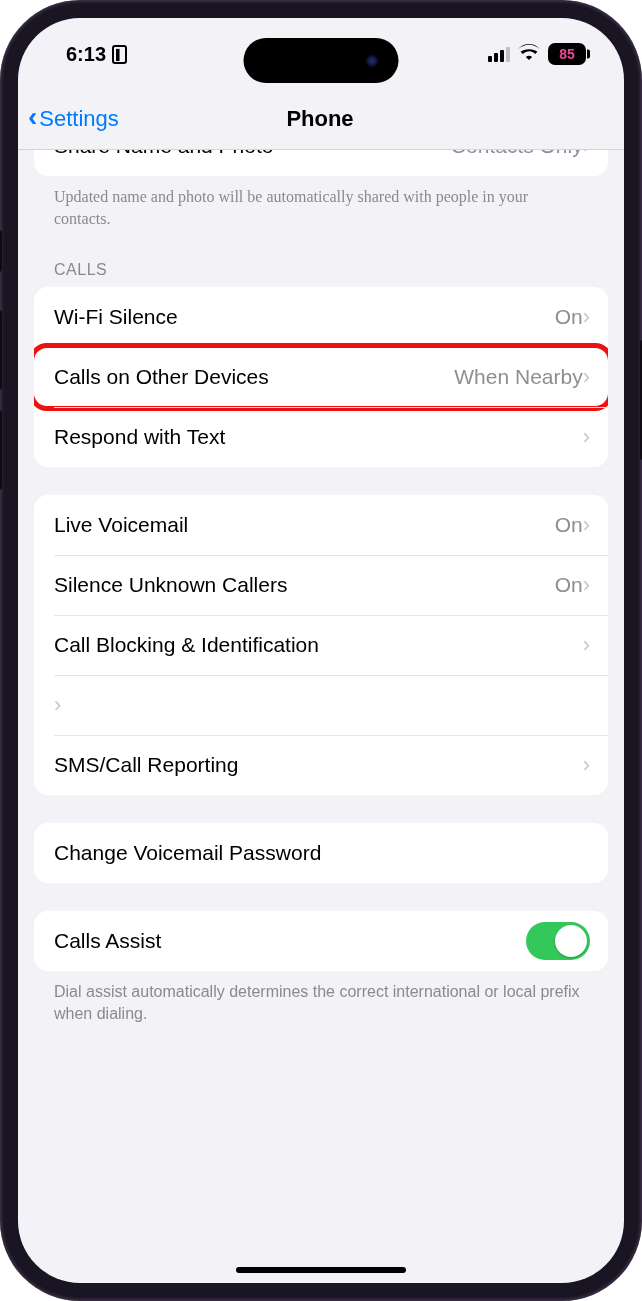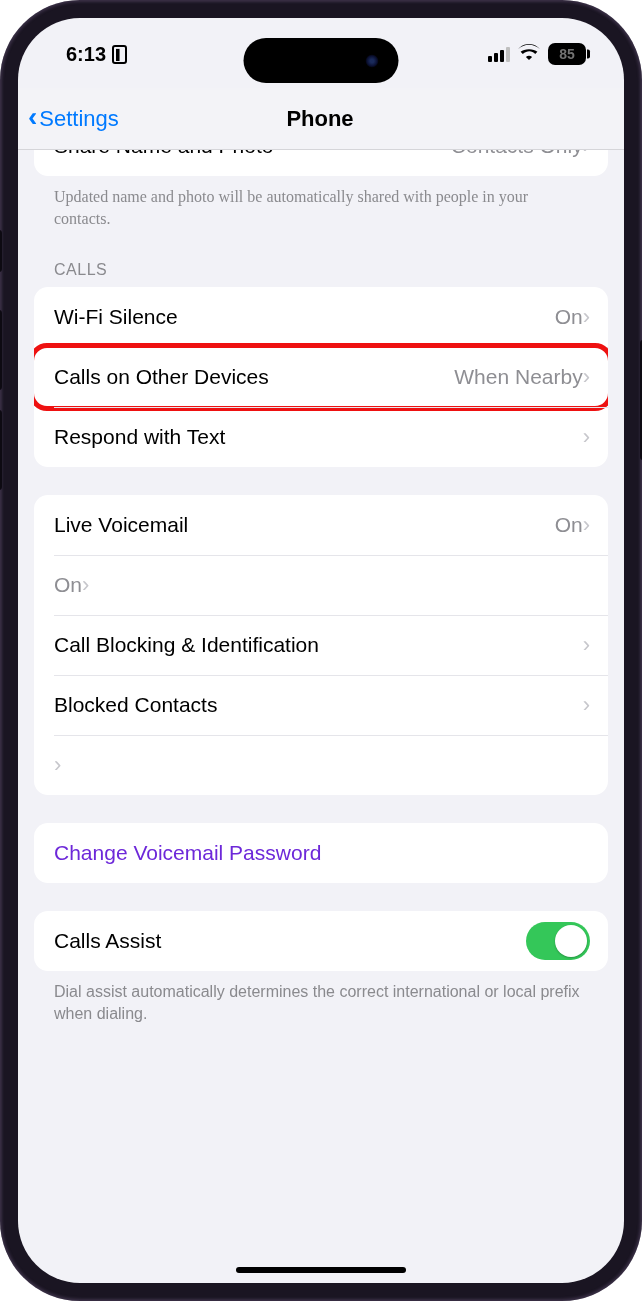--- a/index.html
+++ b/index.html
@@ -77,21 +77,21 @@
   .sb-right { display: flex; align-items: center; gap: 8px; }
   .cell-bars { display: flex; align-items: flex-end; gap: 2px; }
   .cell-bars span { width: 4px; background: #000; border-radius: 1px; }
   .cell-bars span:nth-child(1){height:6px} .cell-bars span:nth-child(2){height:9px}
   .cell-bars span:nth-child(3){height:12px} .cell-bars span:nth-child(4){height:15px; background:#bfbfbf}
   .batt {
     position: relative;
     display: flex; align-items: center; justify-content: center;
     width: 38px; height: 22px;
     background: #000; border-radius: 7px;
-    color: #737373; font-size: 14px; font-weight: 700;
+    color: #ec4899; font-size: 14px; font-weight: 700;
   }
   .batt::after {
     content:""; position:absolute; right:-4px; top:50%; transform:translateY(-50%);
     width:3px; height:9px; background:#000; border-radius:0 2px 2px 0;
   }
   .navbar {
     position: absolute;
     top: 70px; left: 0; right: 0;
     height: 62px;
     display: grid;
@@ -130,21 +130,21 @@
   }
   .row + .row::before {
     content:""; position:absolute; top:0; left:20px; right:0;
     height:1px; background:#e5e5ea;
   }
   .row .label { flex: 1; color:#000; }
   .row .value { color:#8e8e93; font-size:21px; }
   .row .chev-r {
     color:#c7c7cc; font-size:22px; line-height:1;
   }
-  .row.link .label { color:#6d28d9; }
+  .row.link .label { color:#000000; }
   .caption {
     color:#8a8a8e; font-size:16px;
     padding: 0 20px 4px 20px;
     line-height: 1.35;
   }
   .caption.above { margin-bottom: 8px; margin-top: -18px; font-family: Liberation Serif, serif; }
   .section-header {
     color:#8a8a8e; font-size:16px;
     padding: 20px 20px 8px 20px;
     letter-spacing: 0.5px;
@@ -247,32 +247,33 @@
         </div>
       </div>
 
       <div class="group">
         <div class="row">
           <span class="label">Live Voicemail</span>
           <span class="value">On</span>
           <span class="chev-r">›</span>
         </div>
         <div class="row">
+          <span class="label">Silence Unknown Callers</span>
           <span class="value">On</span>
           <span class="chev-r">›</span>
         </div>
         <div class="row">
           <span class="label">Call Blocking &amp; Identification</span>
           <span class="chev-r">›</span>
         </div>
         <div class="row">
-          <span class="label">Blocked Contacts</span>
-          <span class="chev-r">›</span>
-        </div>
-        <div class="row">
+          <span class="chev-r">›</span>
+        </div>
+        <div class="row">
+          <span class="label">SMS/Call Reporting</span>
           <span class="chev-r">›</span>
         </div>
       </div>
 
       <div class="group">
         <div class="row link">
           <span class="label">Change Voicemail Password</span>
         </div>
       </div>
 

